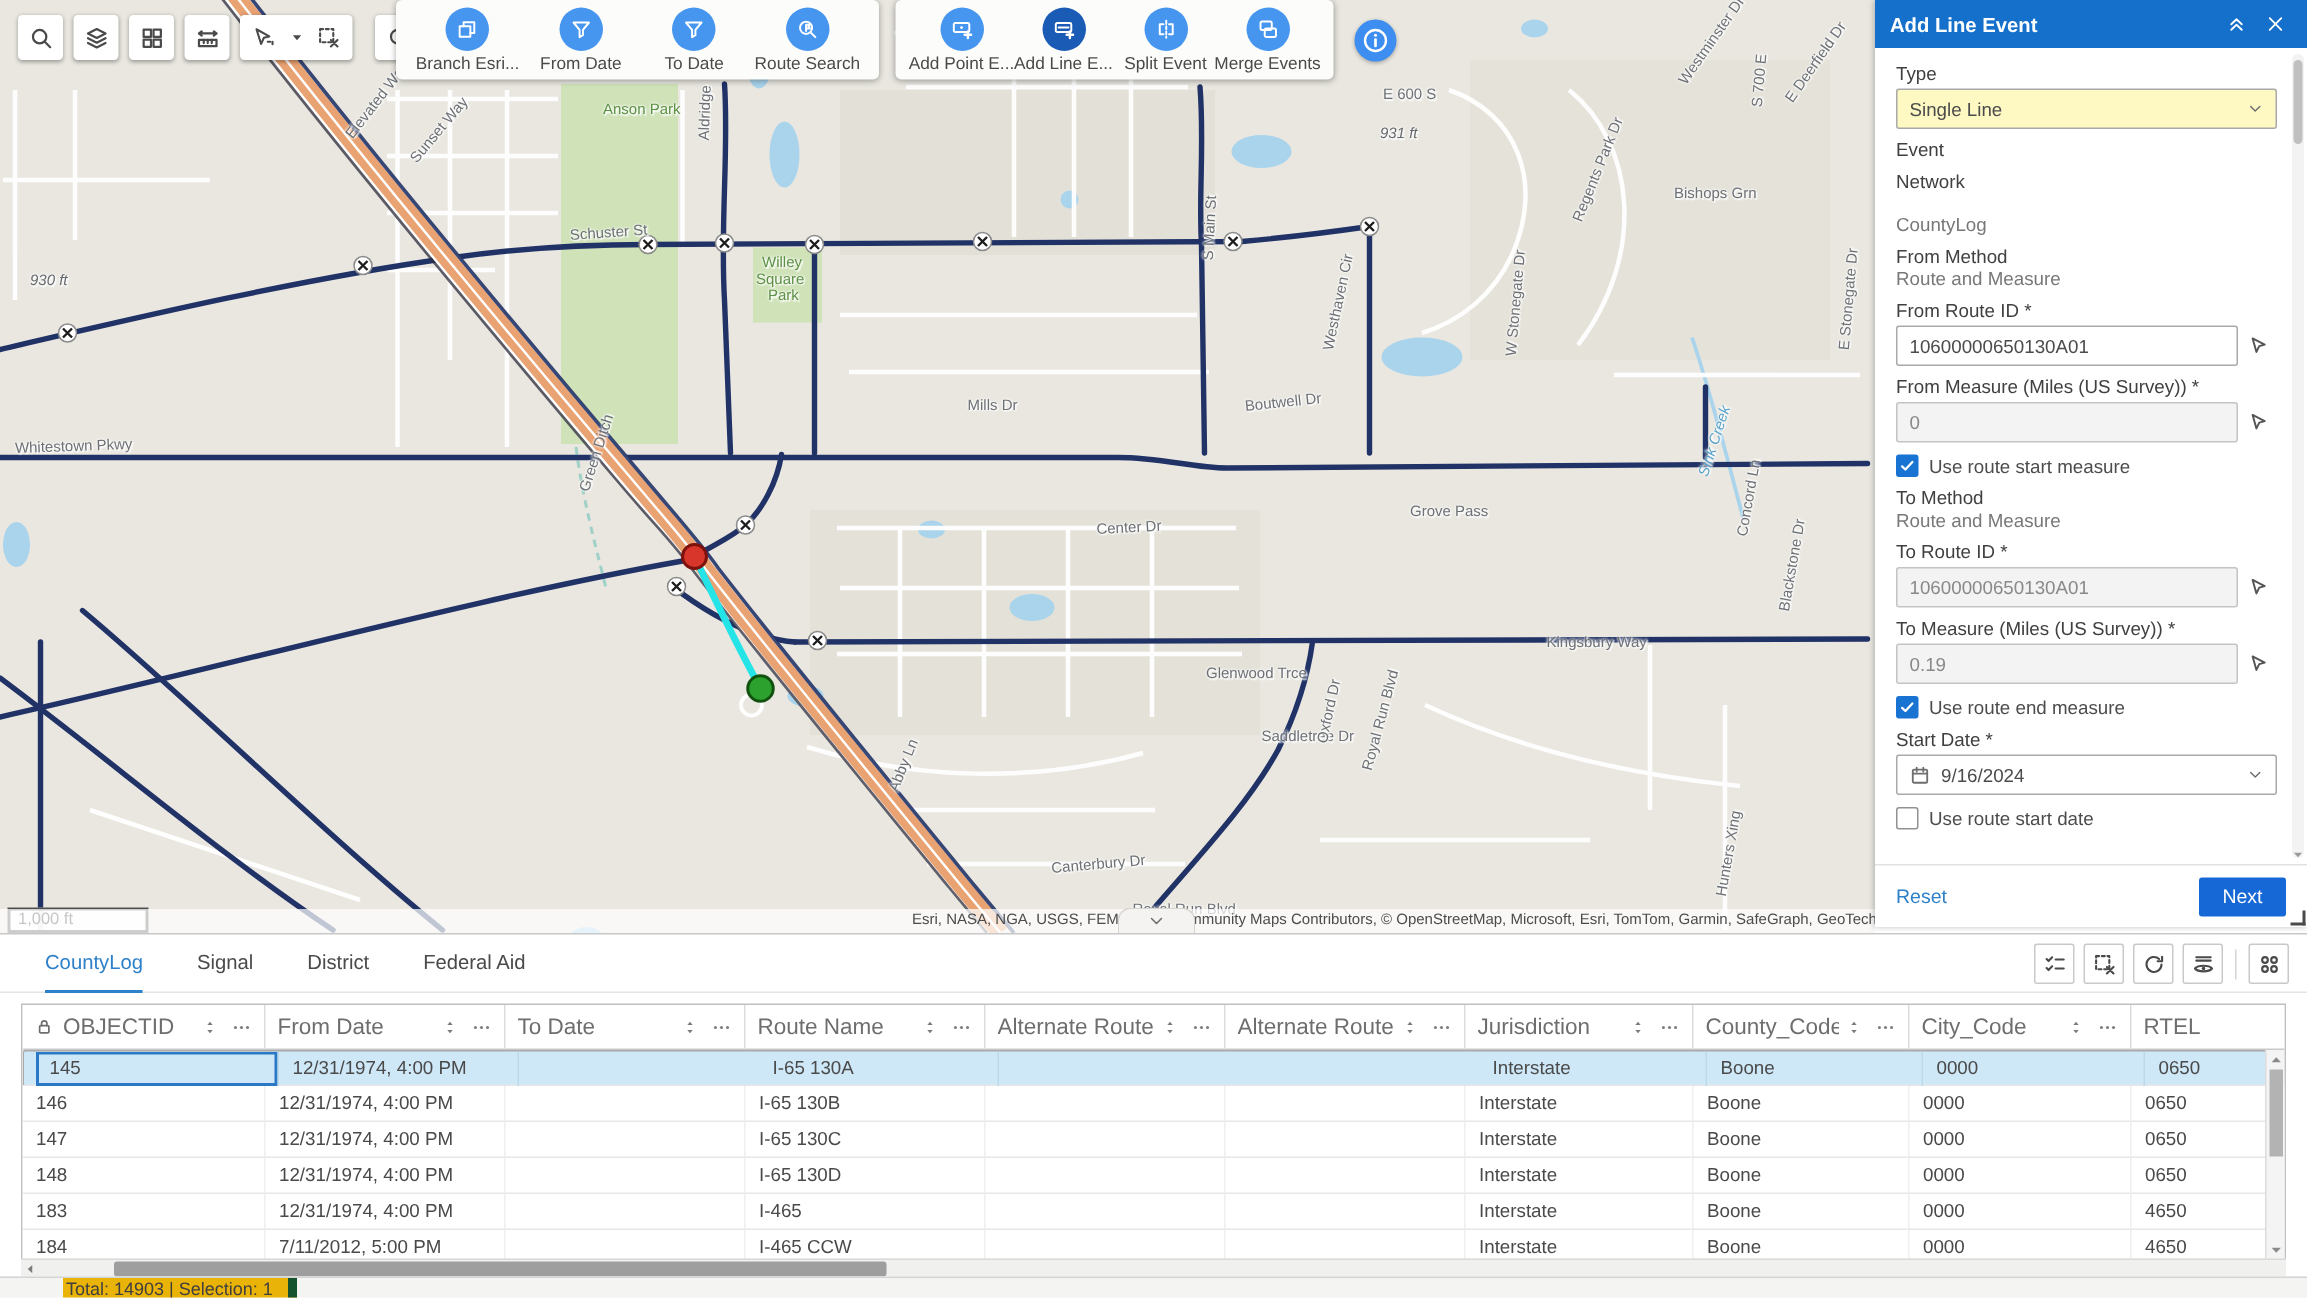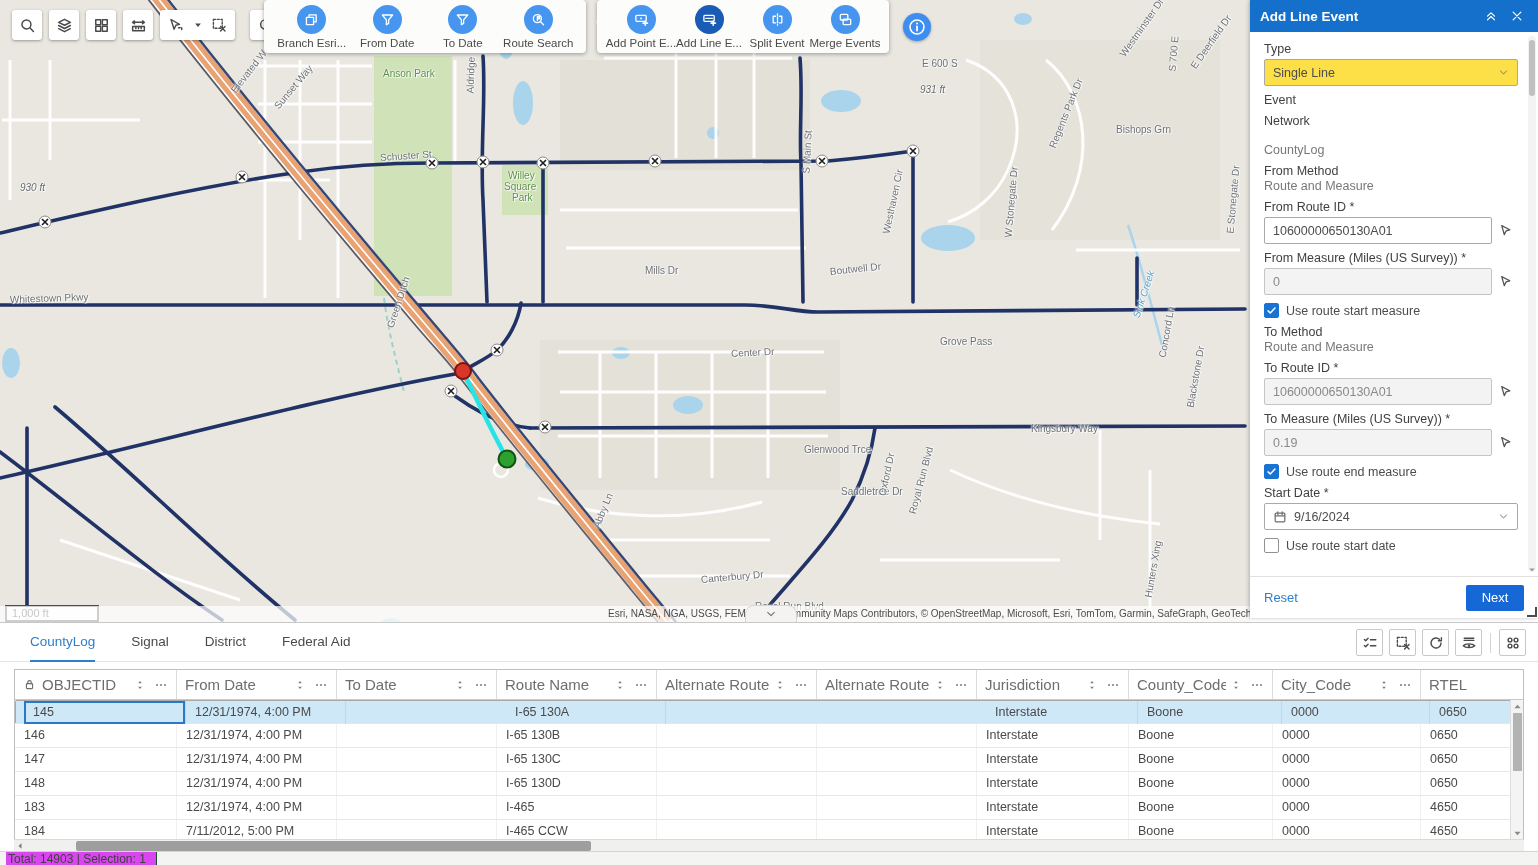--- a/index.html
+++ b/index.html
@@ -60,21 +60,21 @@
     flex-direction:column;box-shadow:-1px 0 4px rgba(0,0,0,.25);}
   .panel-header{height:32px;background:#1470ca;color:#fff;display:flex;align-items:center;padding:0 10px;flex:none;}
   .panel-title{font-size:13.5px;font-weight:bold;flex:1;}
   .ph-btn{background:none;border:none;color:#fff;width:22px;height:22px;display:flex;align-items:center;
     justify-content:center;cursor:pointer;padding:0;margin-left:4px;}
   .ph-btn .icn{width:14px;height:14px;display:block;}
   .panel-body{flex:1;padding:8px 20px 4px 14px;position:relative;overflow:hidden;font-size:12.5px;color:#4c4c4c;}
   .fld-label{font-size:12.5px;color:#404040;margin:7px 0 3px;}
   .fld-static{color:#787878;margin-bottom:2px;}
   .sel{height:27px;border:1px solid #a9a9a9;border-radius:2px;display:flex;align-items:center;
-    padding:0 8px;color:#4c4c4c;cursor:pointer;background:#fde047;}
+    padding:0 8px;color:#4c4c4c;cursor:pointer;background:#fef9c3;}
   .sel .sel-val{flex:1;font-size:12.5px;}
   .sel .icn{width:11px;height:11px;color:#6e6e6e;}
   .inp-row{display:flex;align-items:center;gap:6px;}
   .inp{flex:1;height:27px;border:1px solid #a9a9a9;border-radius:2px;padding:0 8px;font-size:12.5px;
     color:#4c4c4c;font-family:"Liberation Sans",sans-serif;background:#fff;}
   .inp:disabled{background:#f3f3f3;color:#8a8a8a;border-color:#c4c4c4;}
   .pick-btn{width:20px;height:20px;background:none;border:none;color:#555;cursor:pointer;padding:0;flex:none;}
   .pick-btn .icn{width:15px;height:15px;display:block;}
   .chk-row{display:flex;align-items:center;gap:7px;margin:8px 0 2px;cursor:pointer;}
   .chk-box{width:15px;height:15px;border-radius:2px;border:1px solid #919191;background:#fff;flex:none;
@@ -132,21 +132,21 @@
   .grid-vscroll{position:absolute;right:0;top:30px;bottom:0;width:13px;background:#f4f4f4;
     border-left:1px solid #dcdcdc;}
   .grid-vscroll .thumb{position:absolute;top:13px;left:2px;width:9px;height:58px;background:#b3b3b3;}
   .grid-vscroll .arr{position:absolute;left:2px;width:9px;height:9px;color:#8a8a8a;}
   .hscroll{position:absolute;left:14px;top:216px;width:1510px;height:12px;background:#f0f0ef;
     border-top:1px solid #dadada;}
   .hscroll .thumb{position:absolute;left:62px;top:1px;width:515px;height:10px;background:#9e9e9e;border-radius:2px;}
   .hscroll .arr{position:absolute;left:2px;top:2px;width:8px;height:8px;color:#7d7d7d;}
   .status-bar{position:absolute;left:0;top:228px;width:100%;height:15px;background:#f4f4f3;
     border-top:1px solid #d4d4d4;font-size:12px;color:#3f3f3f;line-height:14px;padding-left:6px;}
-  .status-bar span{background:#d946ef;padding:0 10px 0 2px;border-right:1px solid #14532d;}
+  .status-bar span{background:#eab308;padding:0 10px 0 2px;border-right:6px solid #14532d;margin-left:36px;}
   .icn svg{width:100%;height:100%;display:block;}
 </style>
 </head>
 <body>
 
 <div class="app">
 
   <div class="map-area">
     <svg class="basemap" width="1250" height="622" viewBox="0 0 1250 622">
       <rect width="1250" height="622" fill="#e9e7e0"></rect>
@@ -276,21 +276,21 @@
             <path d="M-3,-3 3,3 M-3,3 3,-3" stroke="#1d1d1d" stroke-width="1.6"></path>
           </g>
       </g>
       <circle cx="501" cy="470" r="7" fill="none" stroke="#ffffff" stroke-width="2.5"></circle>
       <path d="M463,371 C473,392 488,424 507,459" stroke="#25e4e8" stroke-width="4.5" fill="none"></path>
       <circle cx="463" cy="371" r="8" fill="#d8352b" stroke="#7e120d" stroke-width="2"></circle>
       <circle cx="507" cy="459" r="8.5" fill="#2da12e" stroke="#12520f" stroke-width="2"></circle>
     </svg>
 
     <div id="map-labels">
-        <span class="mlabel park" style="left:383px;top:68px;transform:rotate(0deg)">Anson Park</span>
+        <span class="mlabel park" style="left:402px;top:68px;transform:rotate(0deg)">Anson Park</span>
         <span class="mlabel park" style="left:508px;top:170px;transform:rotate(0deg)">Willey</span>
         <span class="mlabel park" style="left:504px;top:181px;transform:rotate(0deg)">Square</span>
         <span class="mlabel park" style="left:512px;top:192px;transform:rotate(0deg)">Park</span>
         <span class="mlabel " style="left:233px;top:86px;transform:rotate(-52deg)">Elevated Way</span>
         <span class="mlabel " style="left:276px;top:102px;transform:rotate(-50deg)">Sunset Way</span>
         <span class="mlabel " style="left:470px;top:88px;transform:rotate(-88deg)">Aldridge</span>
         <span class="mlabel " style="left:380px;top:152px;transform:rotate(-4deg)">Schuster St</span>
         <span class="mlabel " style="left:806px;top:168px;transform:rotate(-87deg)">S Main St</span>
         <span class="mlabel " style="left:922px;top:58px;transform:rotate(0deg)">E 600 S</span>
         <span class="mlabel elev" style="left:920px;top:84px;transform:rotate(0deg)">931 ft</span>

